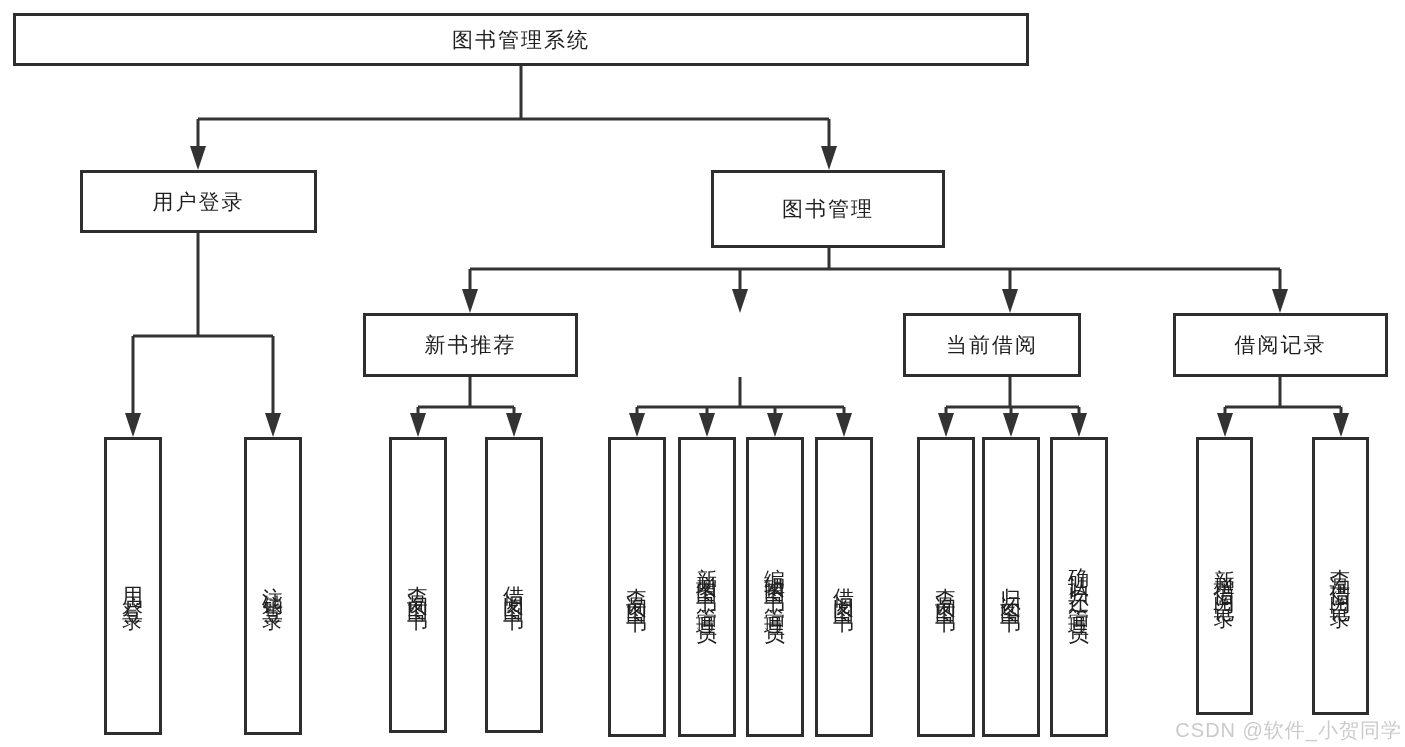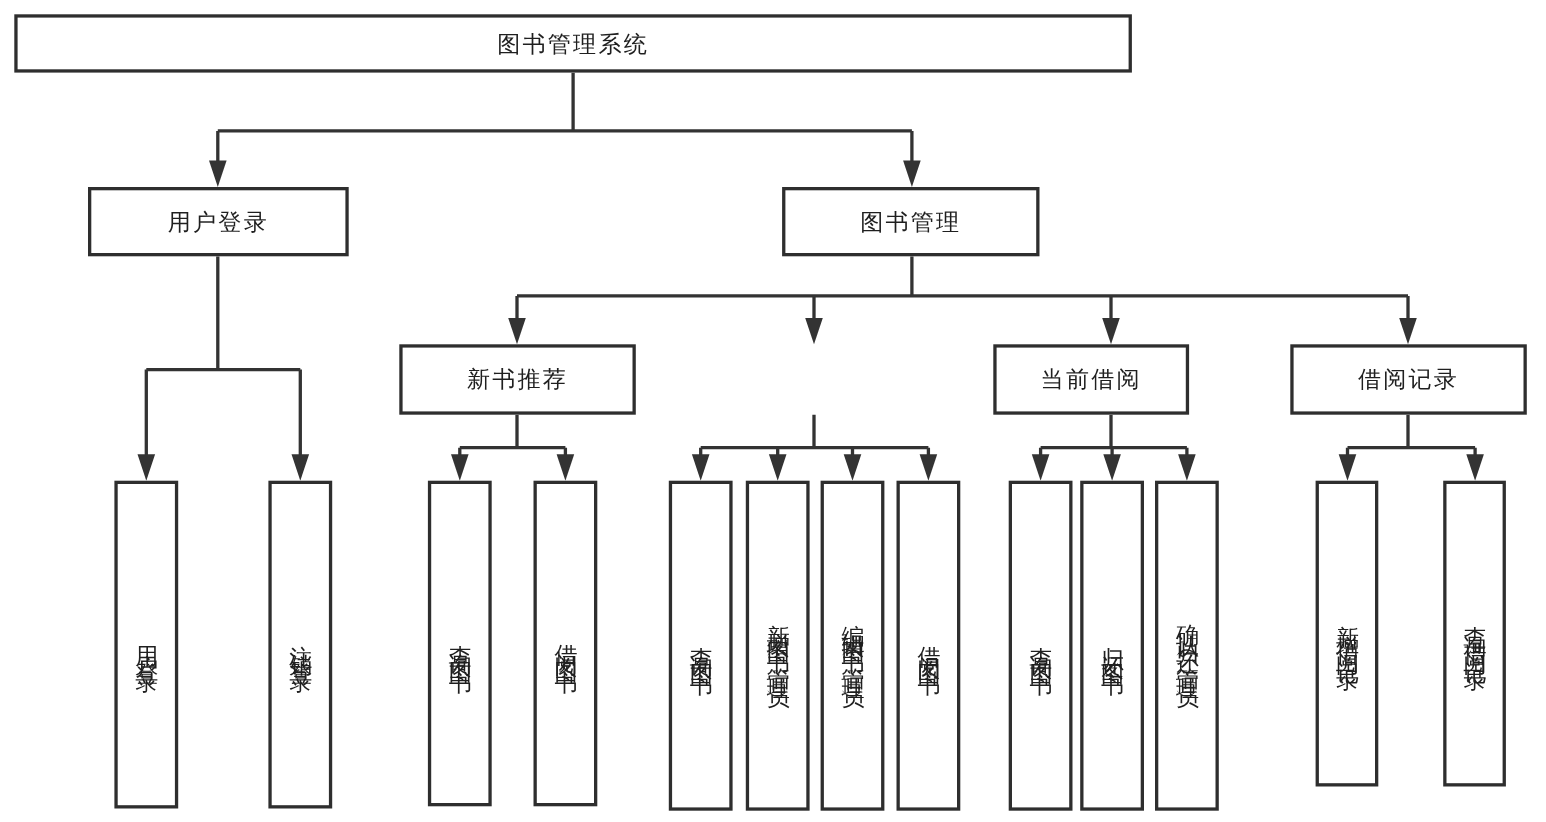--- a/index.html
+++ b/index.html
@@ -102,21 +102,21 @@
     <g>
       <path d="M1280 377 V407 M1225 407 H1341 M1225 407 V419 M1341 407 V419"></path>
       <polygon points="1217,413 1233,413 1225,437"></polygon>
       <polygon points="1333,413 1349,413 1341,437"></polygon>
     </g>
   </svg>
 
   <div class="node" style="left:13px; top:13px; width:1016px; height:53px;">图书管理系统</div>
 
   <div class="node" style="left:80px; top:170px; width:237px; height:63px;">用户登录</div>
-  <div class="node" style="left:711px; top:170px; width:234px; height:63px;font-family:Liberation Mono, monospace;">图书管理</div>
+  <div class="node" style="left:711px; top:170px; width:234px; height:78px;font-family:Liberation Mono, monospace;">图书管理</div>
 
   <div class="node" style="left:363px; top:313px; width:215px; height:64px;">新书推荐</div>
   <div class="node" style="left:903px; top:313px; width:178px; height:64px;">当前借阅</div>
   <div class="node" style="left:1173px; top:313px; width:215px; height:64px;">借阅记录</div>
 
   <div class="node leaf" style="left:104px; top:437px; width:58px; height:298px;">用户登录</div>
   <div class="node leaf" style="left:244px; top:437px; width:58px; height:298px;">注销登录</div>
 
   <div class="node leaf" style="left:389px; top:437px; width:58px; height:296px;">查询图书</div>
   <div class="node leaf" style="left:485px; top:437px; width:58px; height:296px;">借阅图书</div>
@@ -126,14 +126,15 @@
   <div class="node leaf" style="left:746px; top:437px; width:58px; height:300px;">编辑图书（管理员）</div>
   <div class="node leaf" style="left:815px; top:437px; width:58px; height:300px;">借阅图书</div>
 
   <div class="node leaf" style="left:917px; top:437px; width:58px; height:300px;">查询图书</div>
   <div class="node leaf" style="left:982px; top:437px; width:58px; height:300px;">归还图书</div>
   <div class="node leaf" style="left:1050px; top:437px; width:58px; height:300px;">确认归还（管理员）</div>
 
   <div class="node leaf" style="left:1196px; top:437px; width:57px; height:278px;">新增借阅记录</div>
   <div class="node leaf" style="left:1312px; top:437px; width:57px; height:278px;">查询借阅记录</div>
 
+  <div id="watermark">CSDN @软件_小贺同学</div>
 
 </div>
 
 </body></html>

